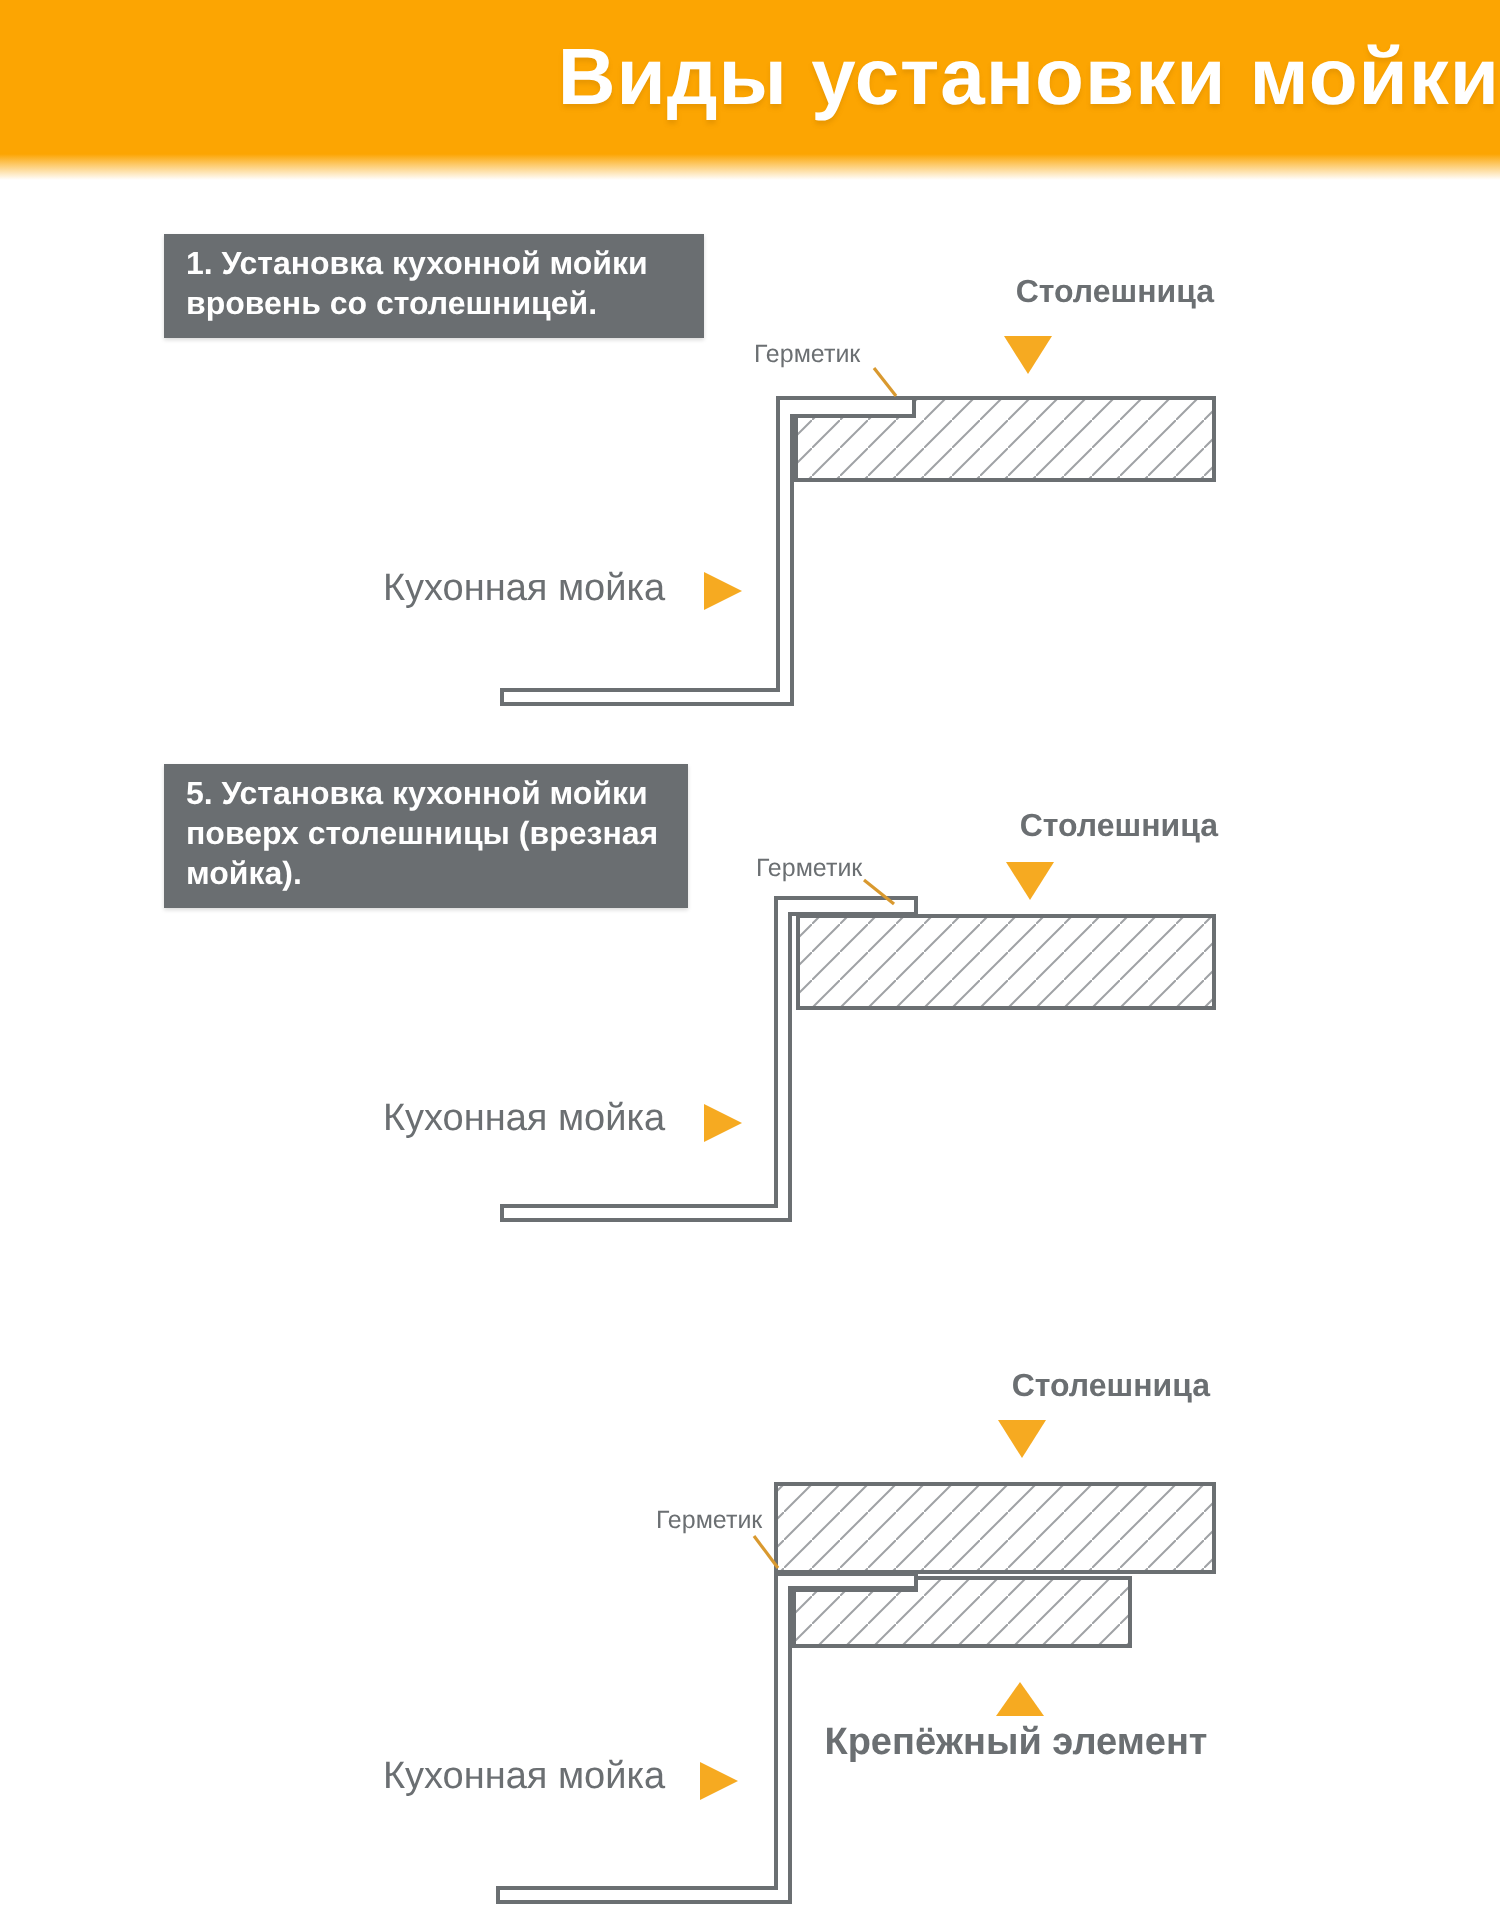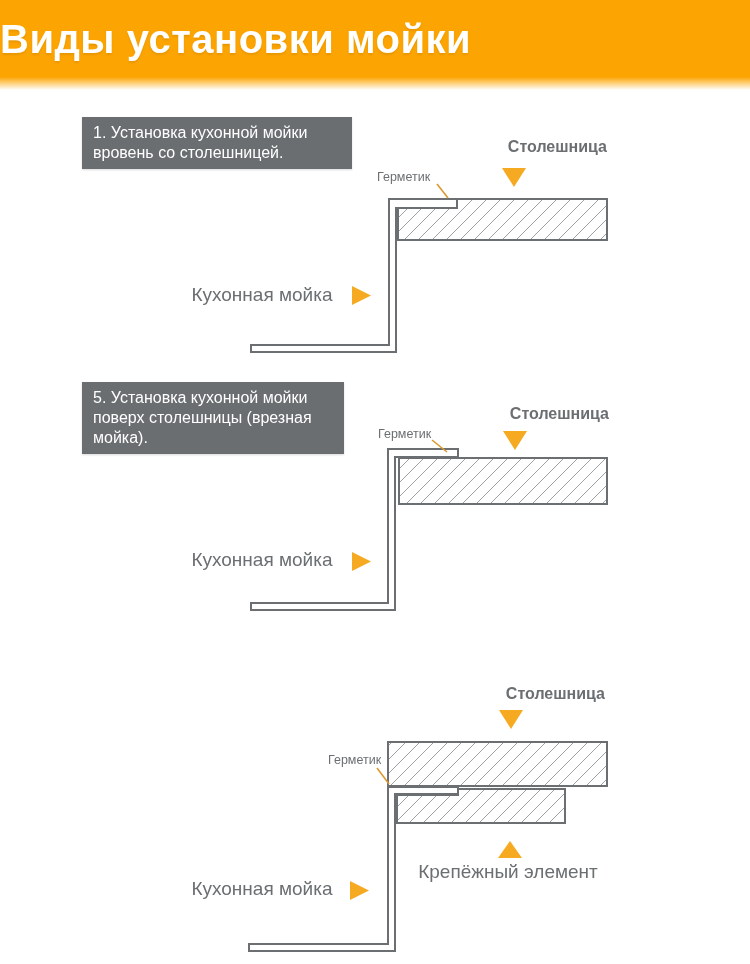--- a/index.html
+++ b/index.html
@@ -15,43 +15,43 @@
   html,body{margin:0;padding:0;background:#fff;}
   body{font-family:"Liberation Sans", sans-serif;}
   #stage{position:relative;width:750px;height:964px;background:#ffffff;overflow:hidden;}
 
   .banner{
     position:absolute;left:0;top:0;width:750px;height:90px;
     background:linear-gradient(180deg,var(--banner) 0px,var(--banner) 77px,rgba(252,165,2,0) 90px);
   }
   .banner-title{
     position:absolute;left:0;top:17px;width:750px;
-    text-align:left;color:#fff;font-size:40px;font-weight:bold;
+    text-align:right;color:#fff;font-size:40px;font-weight:bold;
     letter-spacing:0.5px;text-shadow:0 2px 2px rgba(180,110,0,0.25);
   }
 
   .caption{
     position:absolute;background:var(--boxgray);color:var(--boxtext);
-    font-weight:normal;font-size:16px;line-height:1.26;
+    font-weight:bold;font-size:16px;line-height:1.26;
     padding:6px 11px;white-space:pre;box-shadow:0 1px 2px rgba(0,0,0,0.15);
   }
   .cap1{left:82px;top:117px;width:248px;}
   .cap2{left:82px;top:382px;width:240px;}
   .cap3{left:82px;top:668px;width:232px;}
 
   svg.art{position:absolute;left:0;top:0;width:750px;height:964px;}
   .hatched{stroke:var(--line);stroke-width:2;fill:url(#hatch);}
   .sheet{stroke:var(--line);stroke-width:2;fill:#ffffff;}
   .leader{stroke:var(--leader);stroke-width:1.6;fill:none;}
   .tri{fill:var(--arrow);}
 
   .lbl{position:absolute;color:var(--labeltext);}
   .lbl-big{font-weight:bold;font-size:16px;width:200px;text-align:right;}
   .lbl-mid{font-weight:normal;font-size:19px;width:152px;text-align:center;}
-  .lbl-wide{font-weight:normal;font-size:19px;width:200px;text-align:center;}
+  .lbl-wide{font-weight:bold;font-size:19px;width:200px;text-align:center;}
   .lbl-small{font-size:12.5px;}
 </style>
 </head>
 <body>
 
 <div id="stage">
 
   <div class="banner">
     <div class="banner-title">Виды установки мойки</div>
   </div>

